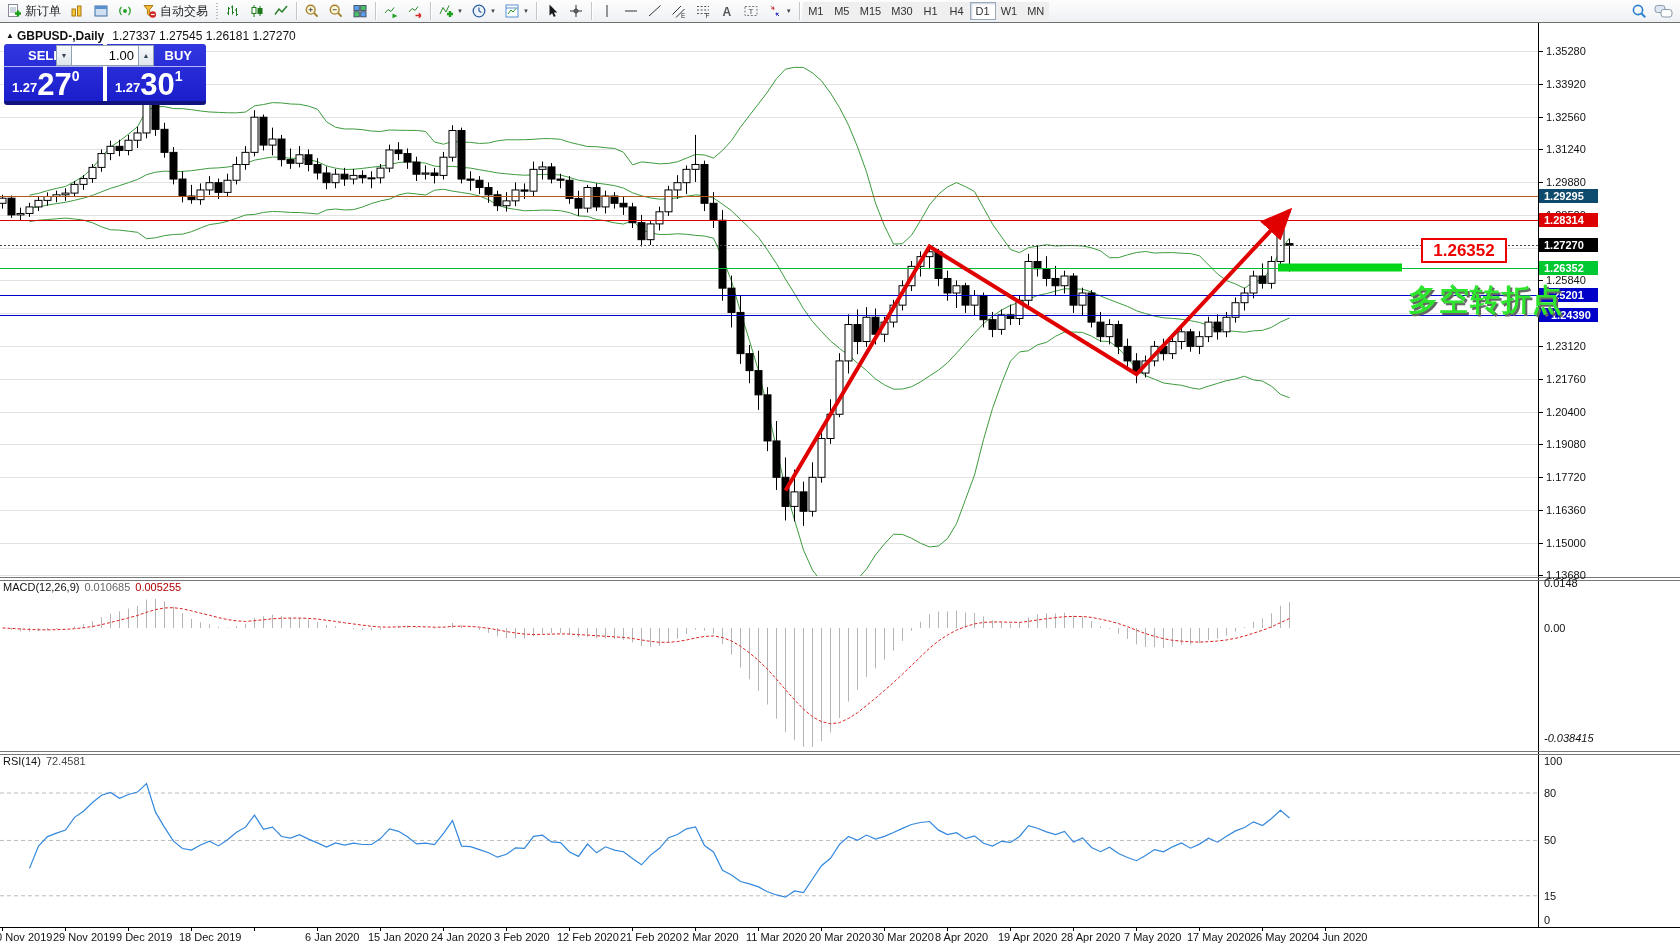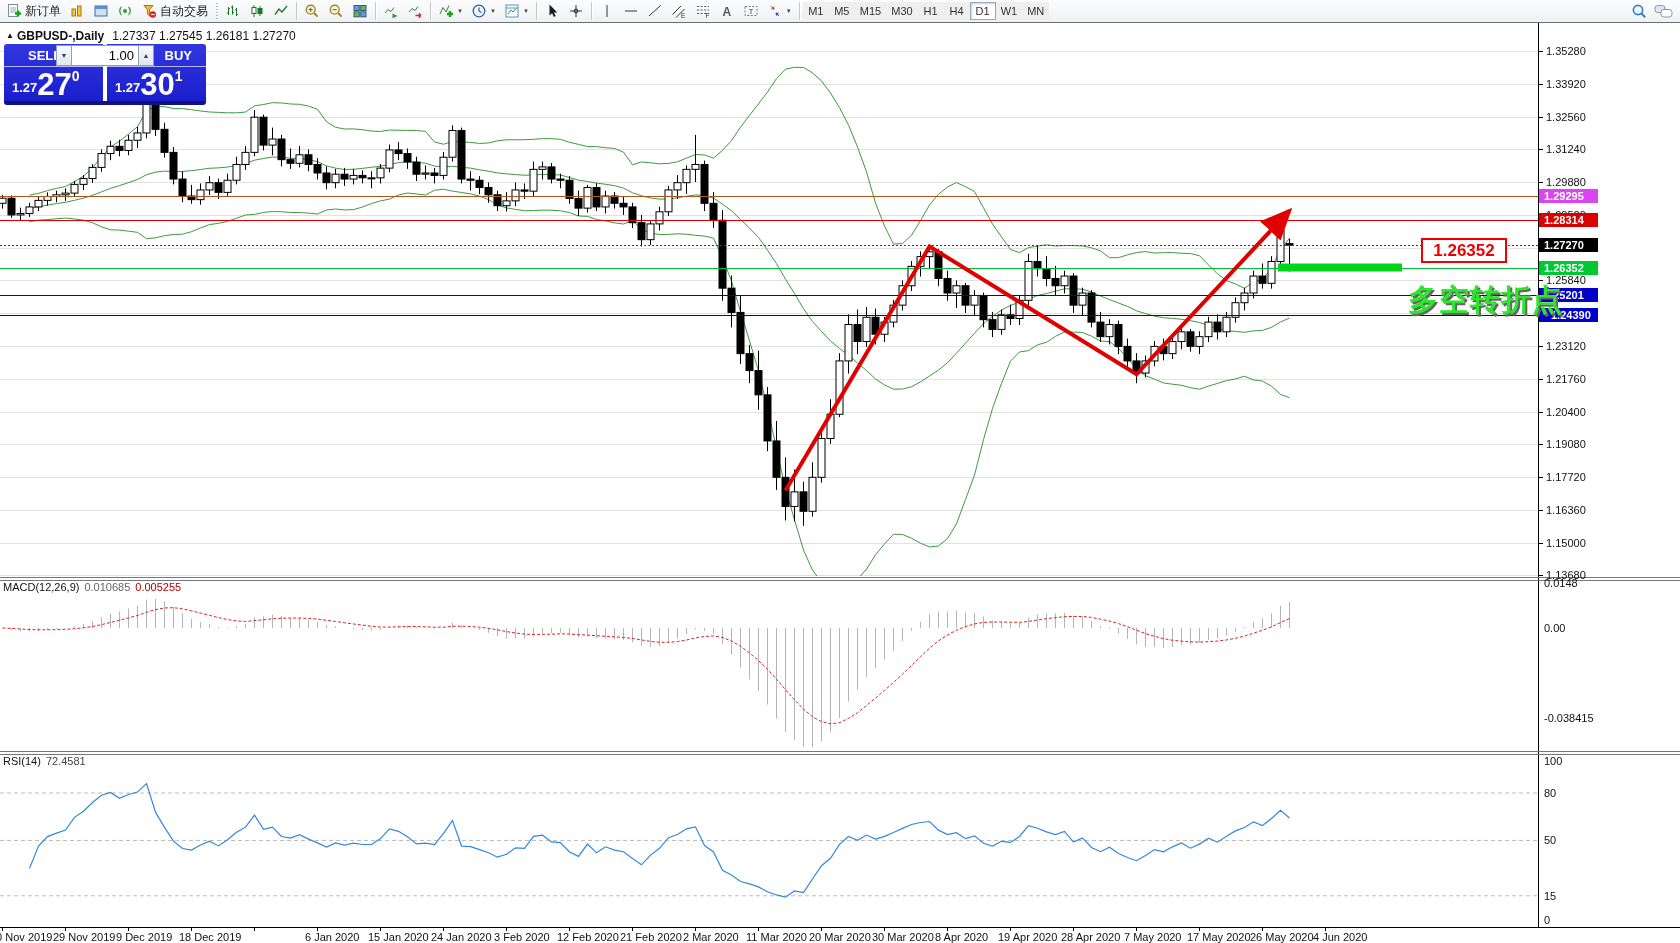--- a/index.html
+++ b/index.html
@@ -823,31 +823,31 @@
         <div class="ax-label" style="top: 338.88px;">1.23120</div>
         <div class="ax-label" style="top: 371.86px;">1.21760</div>
         <div class="ax-label" style="top: 404.84px;">1.20400</div>
         <div class="ax-label" style="top: 436.85px;">1.19080</div>
         <div class="ax-label" style="top: 469.83px;">1.17720</div>
         <div class="ax-label" style="top: 502.81px;">1.16360</div>
         <div class="ax-label" style="top: 535.79px;">1.15000</div>
         <div class="ax-label" style="top: 567.8px;">1.13680</div>
       </div>
   <div id="tags">
-        <div class="ax-tag" style="top: 189.136px; background: #d946ef;">1.29295</div>
+        <div class="ax-tag" style="top: 189.136px; background: #0c4a6e;">1.29295</div>
         <div class="ax-tag" style="top: 212.925px; background: rgb(221, 0, 0);">1.28314</div>
         <div class="ax-tag" style="top: 238.243px; background: rgb(0, 0, 0);">1.27270</div>
         <div class="ax-tag" style="top: 260.504px; background: rgb(0, 200, 50);">1.26352</div>
         <div class="ax-tag" style="top: 288.416px; background: rgb(0, 0, 200);">1.25201</div>
         <div class="ax-tag" style="top: 308.082px; background: rgb(0, 0, 200); padding-left: 12px;">1.24390</div>
       </div>
   <div id="sub-axes">
         <div class="sub-label" style="top: 576px;">0.0148</div>
         <div class="sub-label" style="top: 621px;">0.00</div>
-        <div class="sub-label" style="top: 711px;">-0.038415</div>
+        <div class="sub-label" style="top: 731px; font-style: italic;">-0.038415</div>
         <div class="sub-label" style="top: 754.4px;">100</div>
         <div class="sub-label" style="top: 786.02px;">80</div>
         <div class="sub-label" style="top: 833.45px;">50</div>
         <div class="sub-label" style="top: 888.785px;">15</div>
         <div class="sub-label" style="top: 912.5px;">0</div>
       </div>
   <div id="dates">
         <div class="date-label" style="left: -10px;">20 Nov 2019</div>
         <div class="date-label" style="left: 53px;">29 Nov 2019</div>
         <div class="date-label" style="left: 116px;">9 Dec 2019</div>

